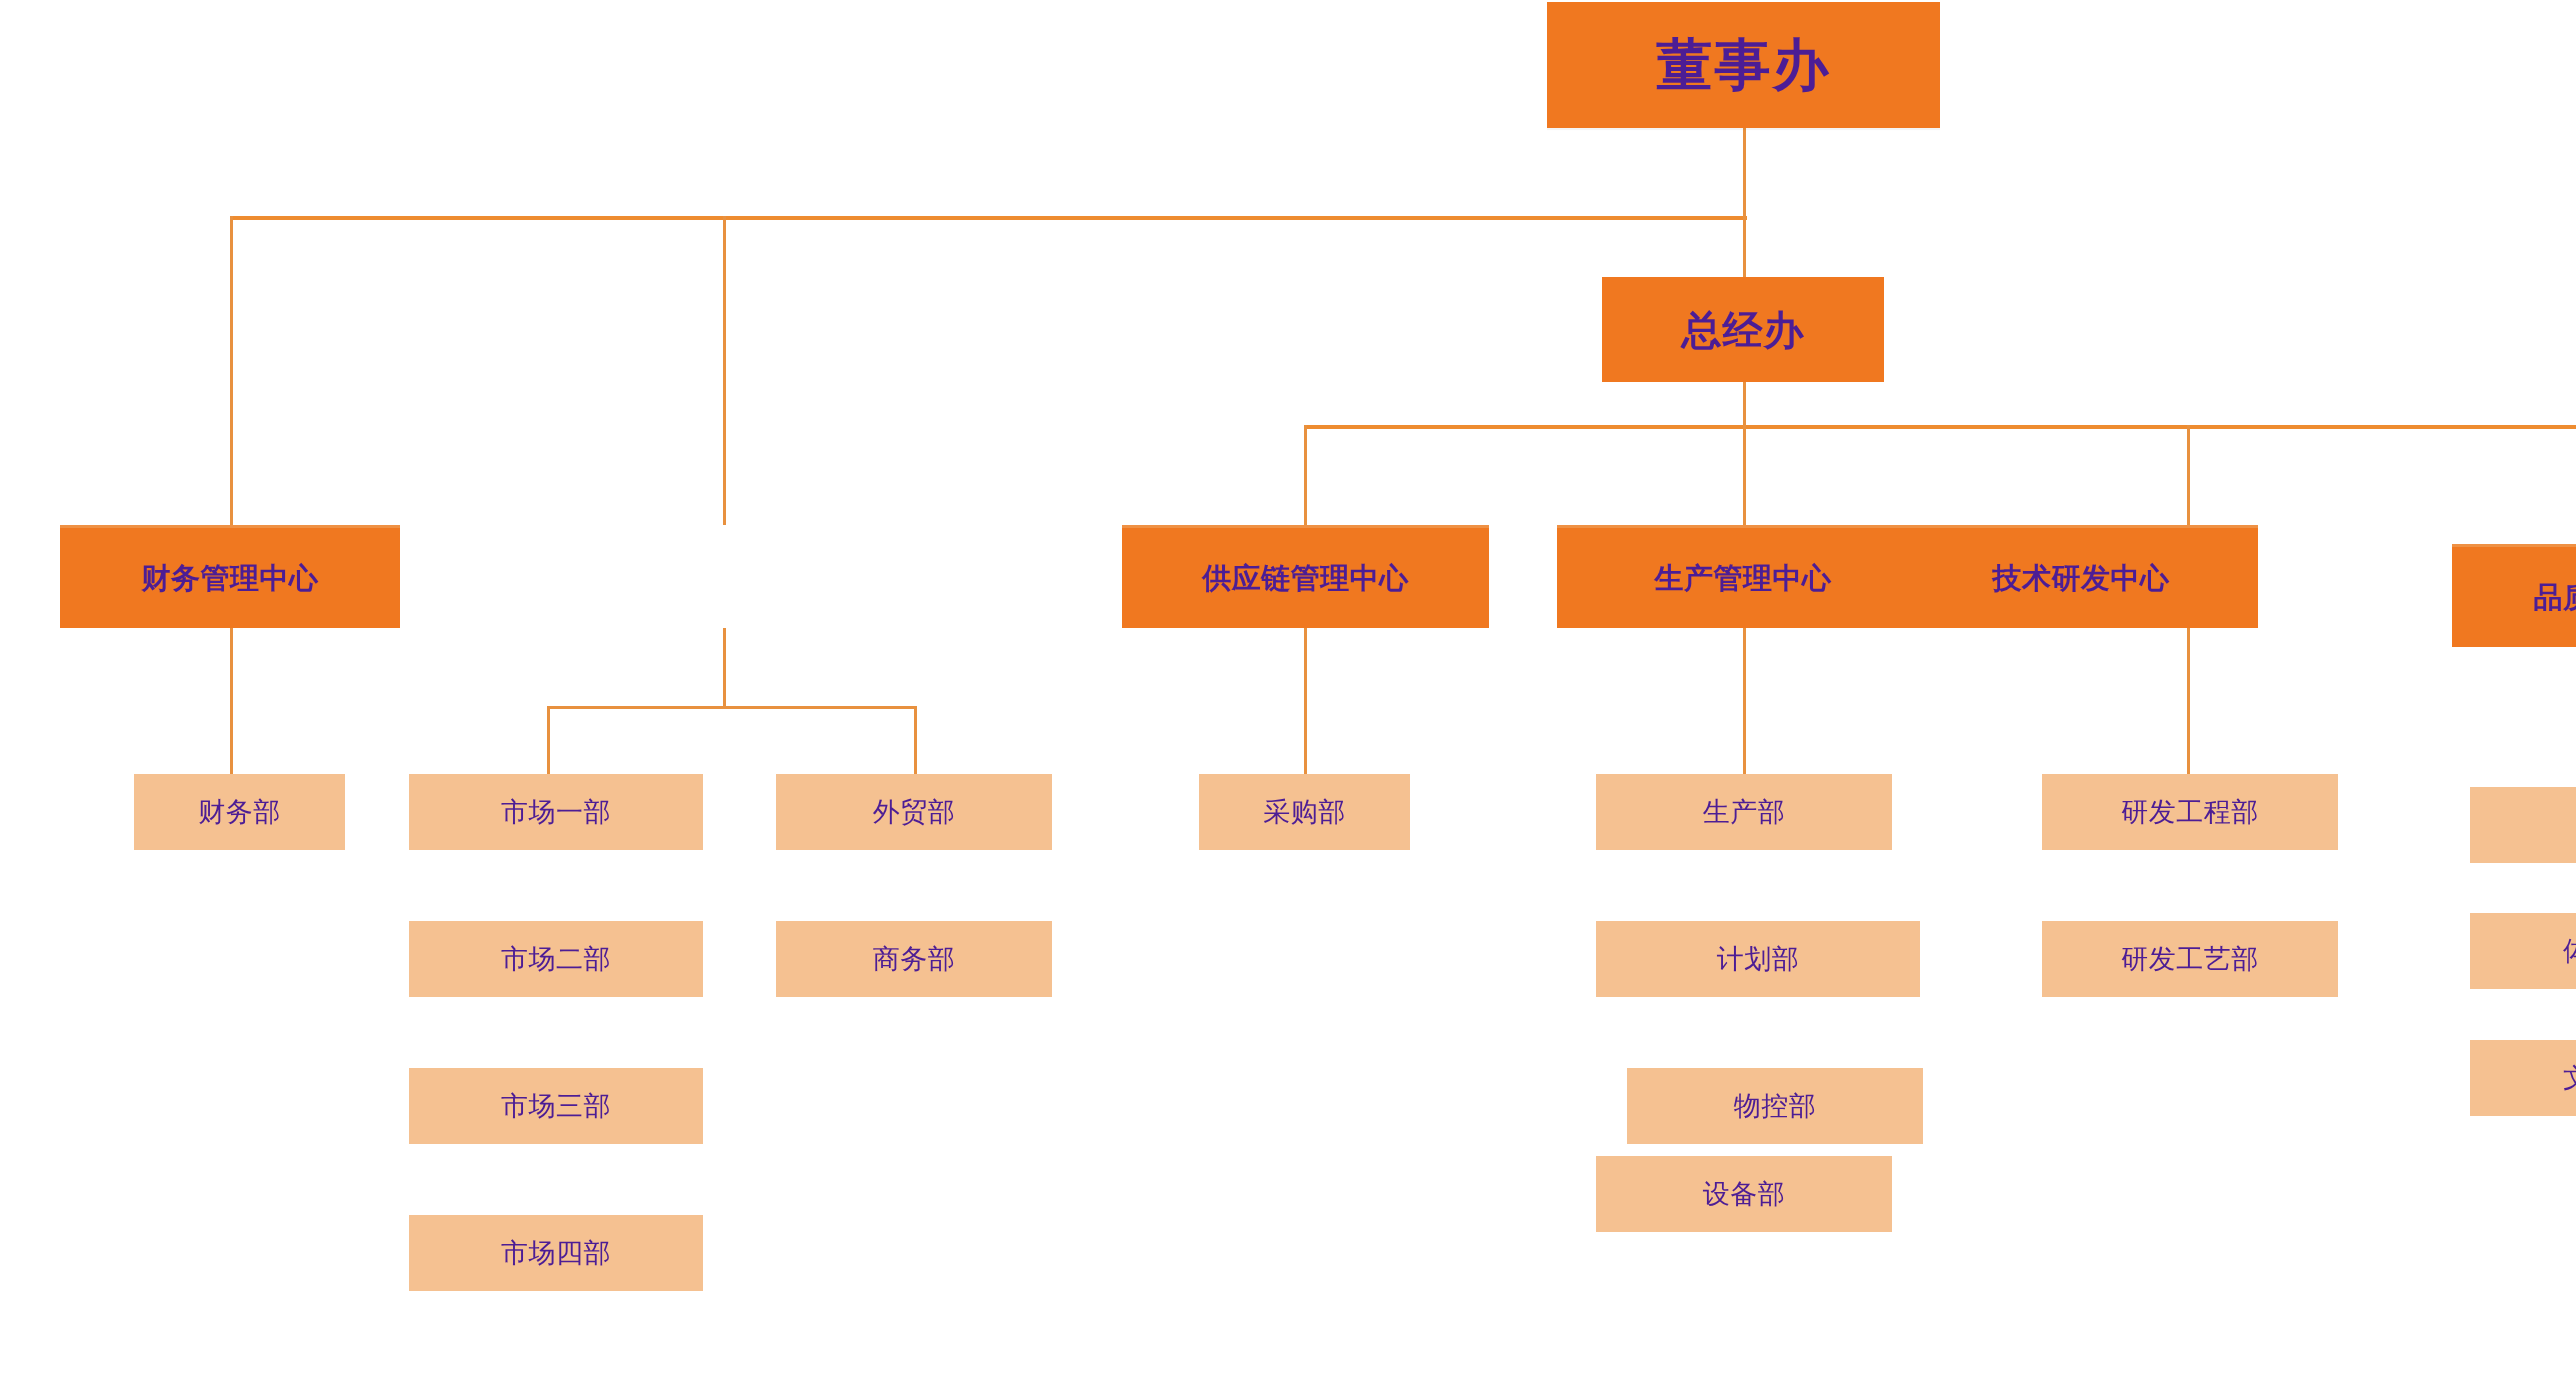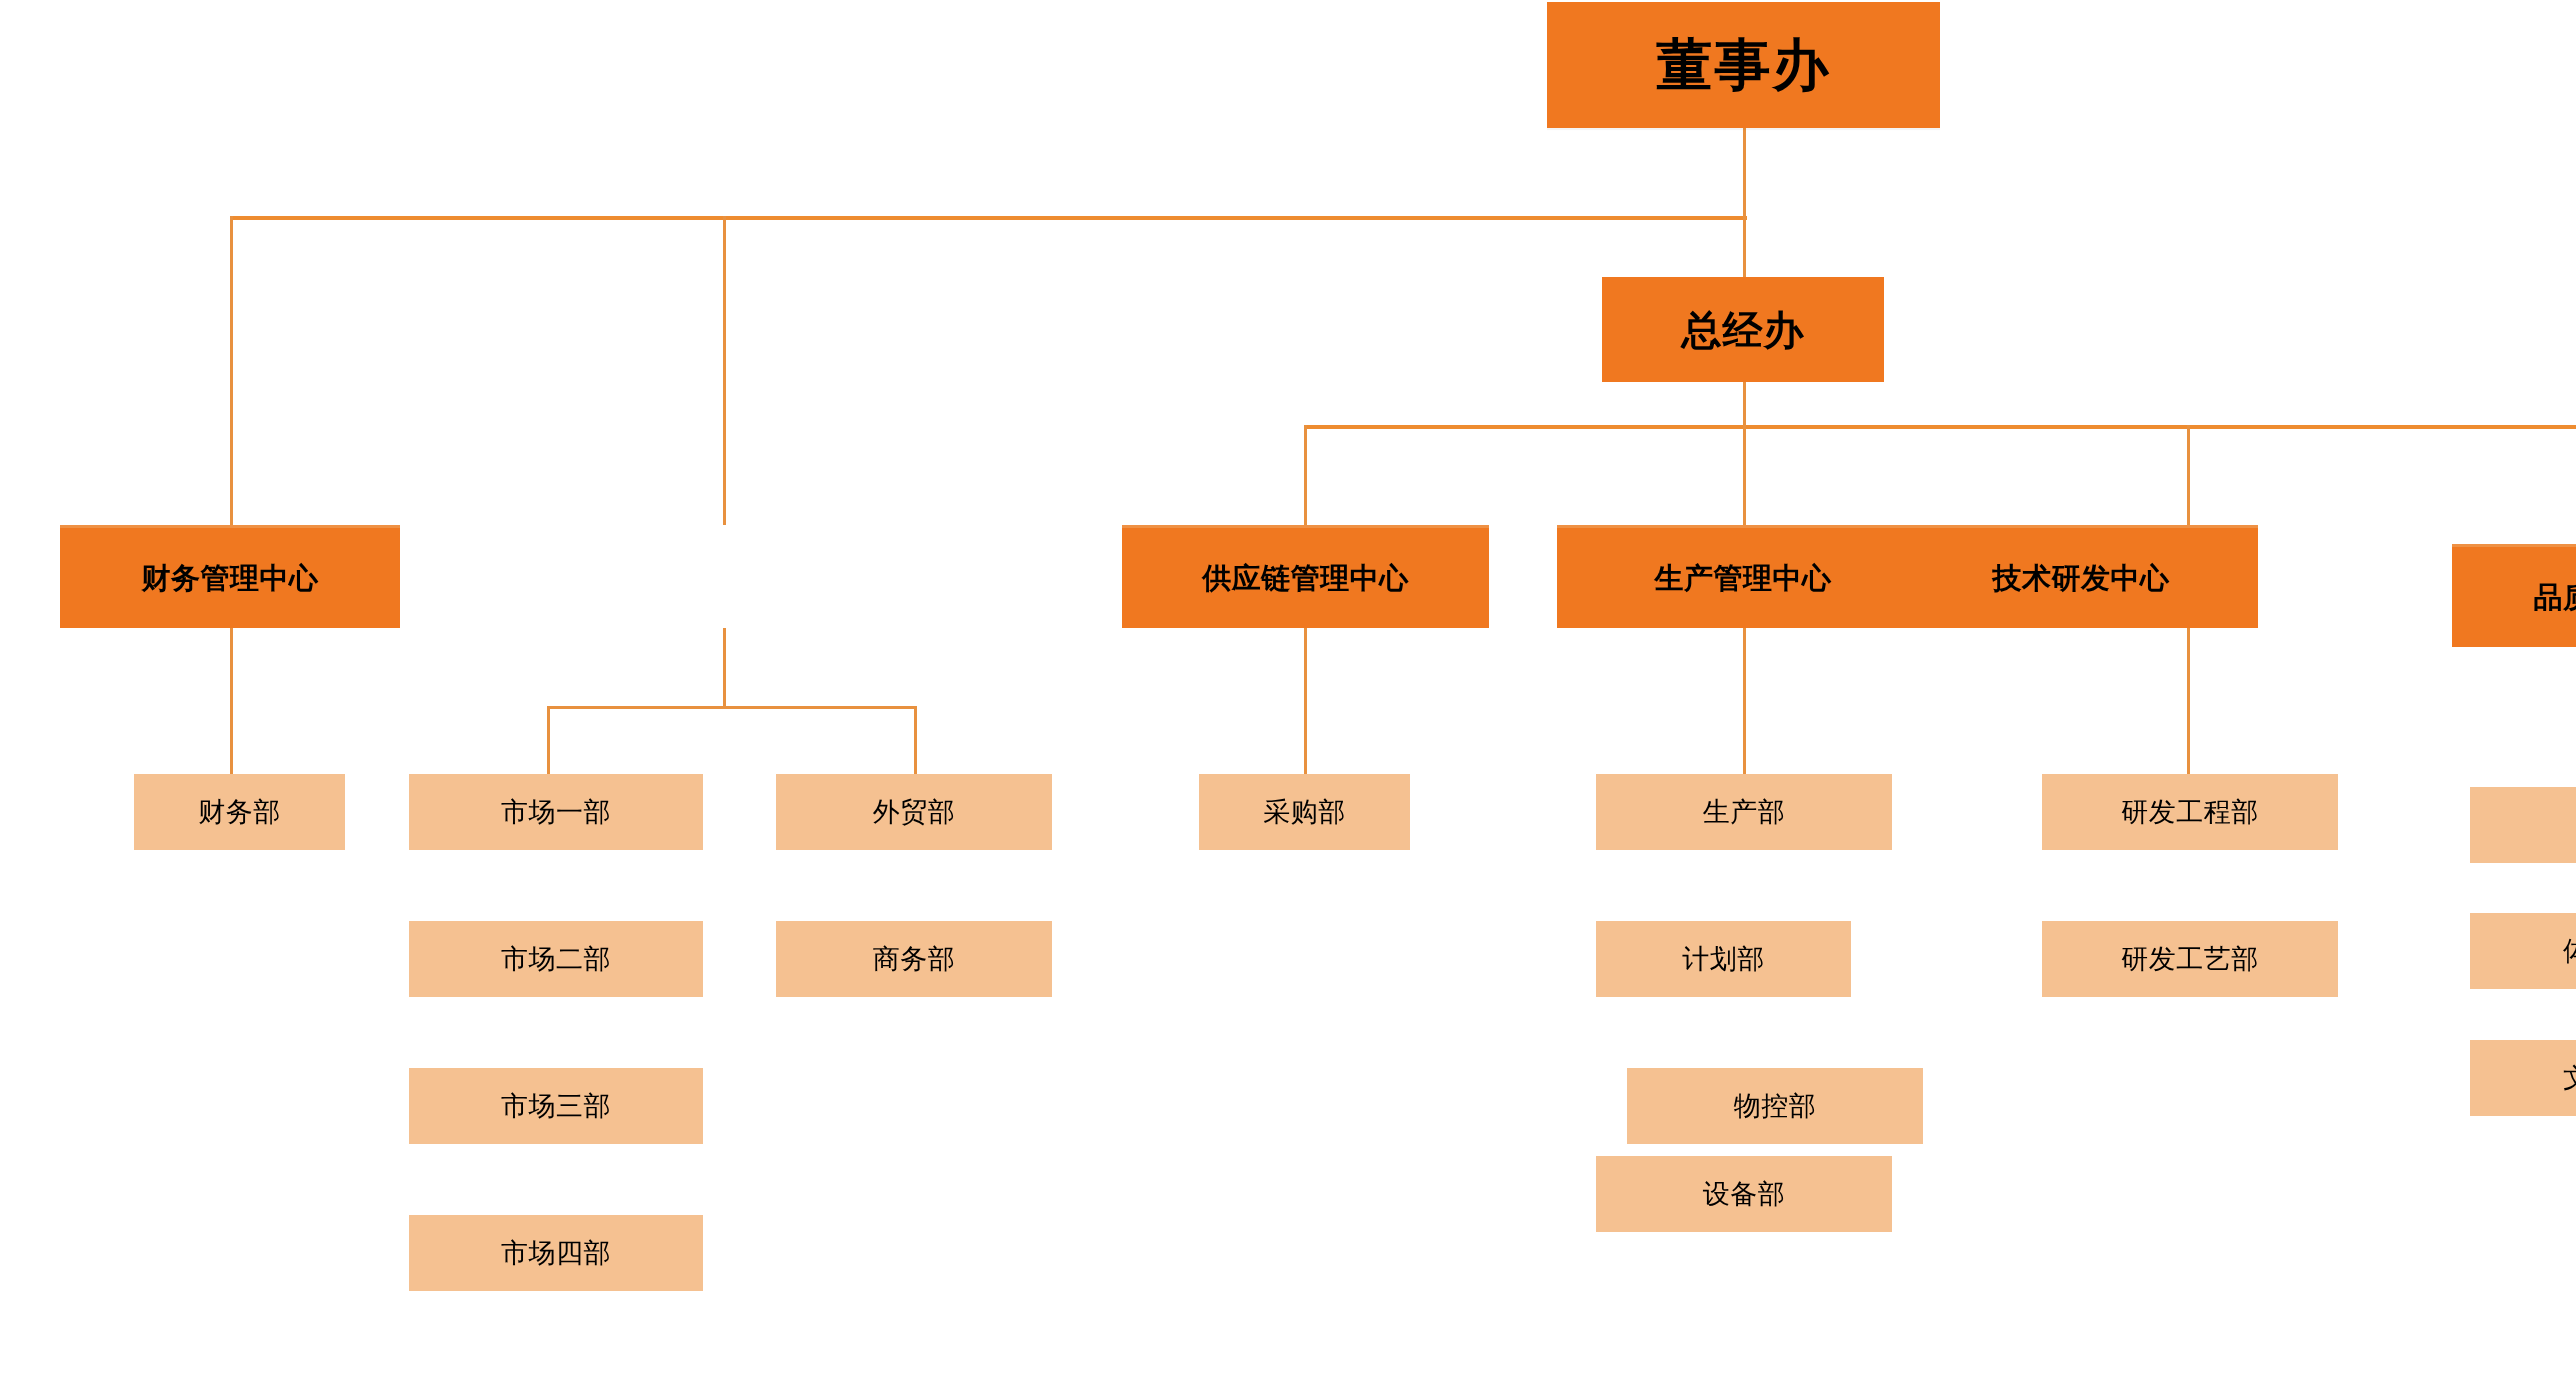--- a/index.html
+++ b/index.html
@@ -6,21 +6,21 @@
   body{
     font-family:"Liberation Sans","DejaVu Sans",sans-serif;
     width:3312px;height:1381px;overflow:hidden;
   }
   #stage{position:relative;width:3312px;height:1381px;background:#fff;}
 
   
   .node{
     position:absolute;
     display:flex;align-items:center;justify-content:center;
-    color:#000000;
+    color:#4c1d95;
     text-align:right;
     line-height:1.05;
     box-sizing:border-box;
     white-space:nowrap;
   }
   .node.lvl0{                
     background:#F07820;
     font-size:56px;font-weight:bold;
     letter-spacing:2.1px;
     box-shadow:0 2.1px 0 rgba(0,0,0,0.04);
@@ -136,21 +136,21 @@
     <span>商务部</span>
   </div>
 
   <div class="node lvl3" style="left:1199px;top:774px;width:211px;height:76px;">
     <span>采购部</span>
   </div>
 
   <div class="node lvl3" style="left:1596px;top:774px;width:296px;height:76px;">
     <span>生产部</span>
   </div>
-  <div class="node lvl3" style="left:1596px;top:921px;width:255px;height:76px;">
+  <div class="node lvl3" style="left:1596px;top:921px;width:324px;height:76px;">
     <span>计划部</span>
   </div>
   <div class="node lvl3" style="left:1596px;top:1068px;width:296px;height:76px;margin-left:31px;">
     <span>物控部</span>
   </div>
   <div class="node lvl3" style="left:1596px;top:1156px;width:296px;height:76px;">
     <span>设备部</span>
   </div>
 
   <div class="node lvl3" style="left:2042px;top:774px;width:296px;height:76px;">

